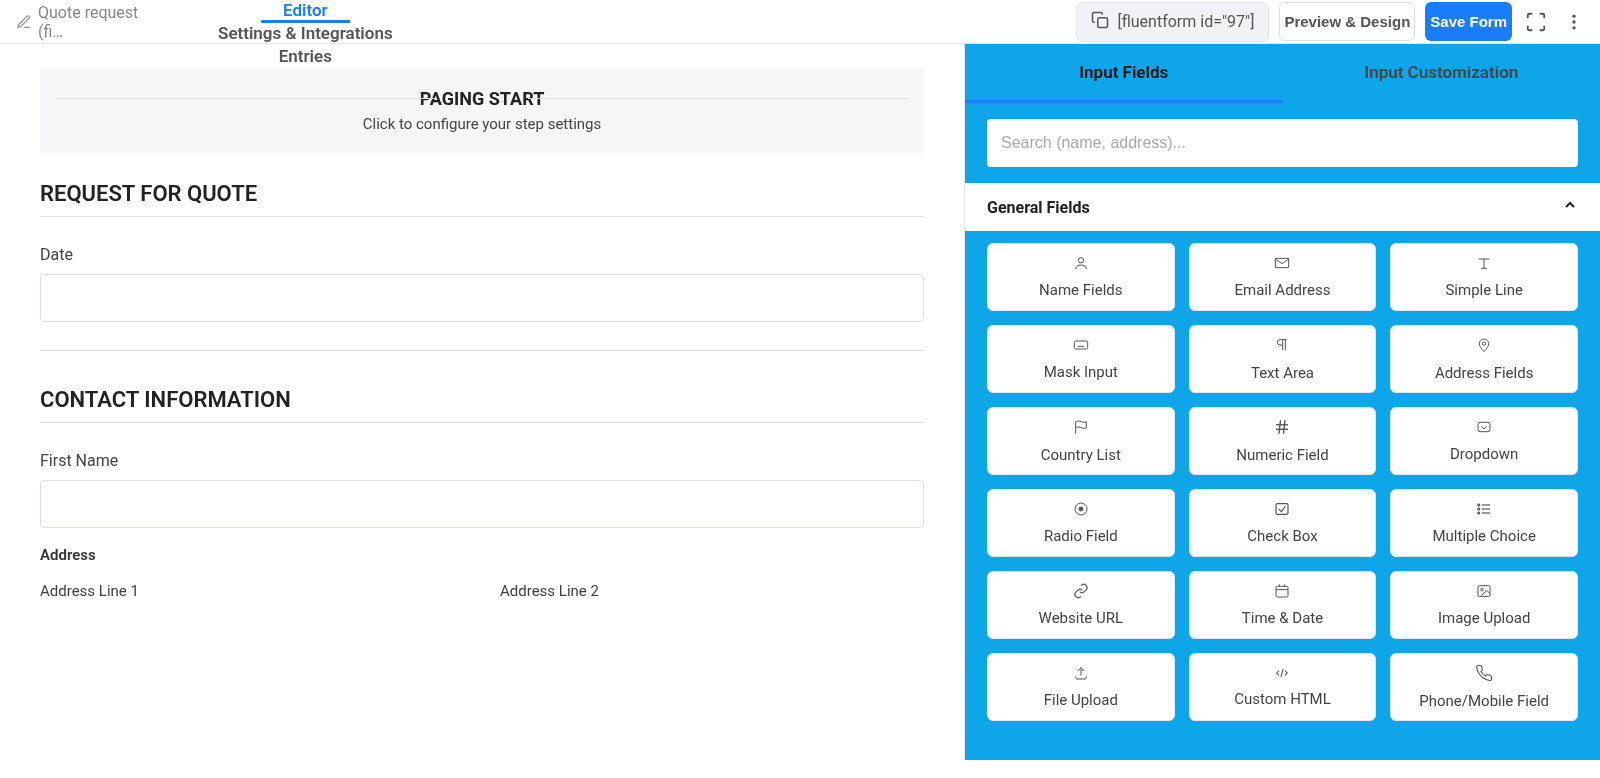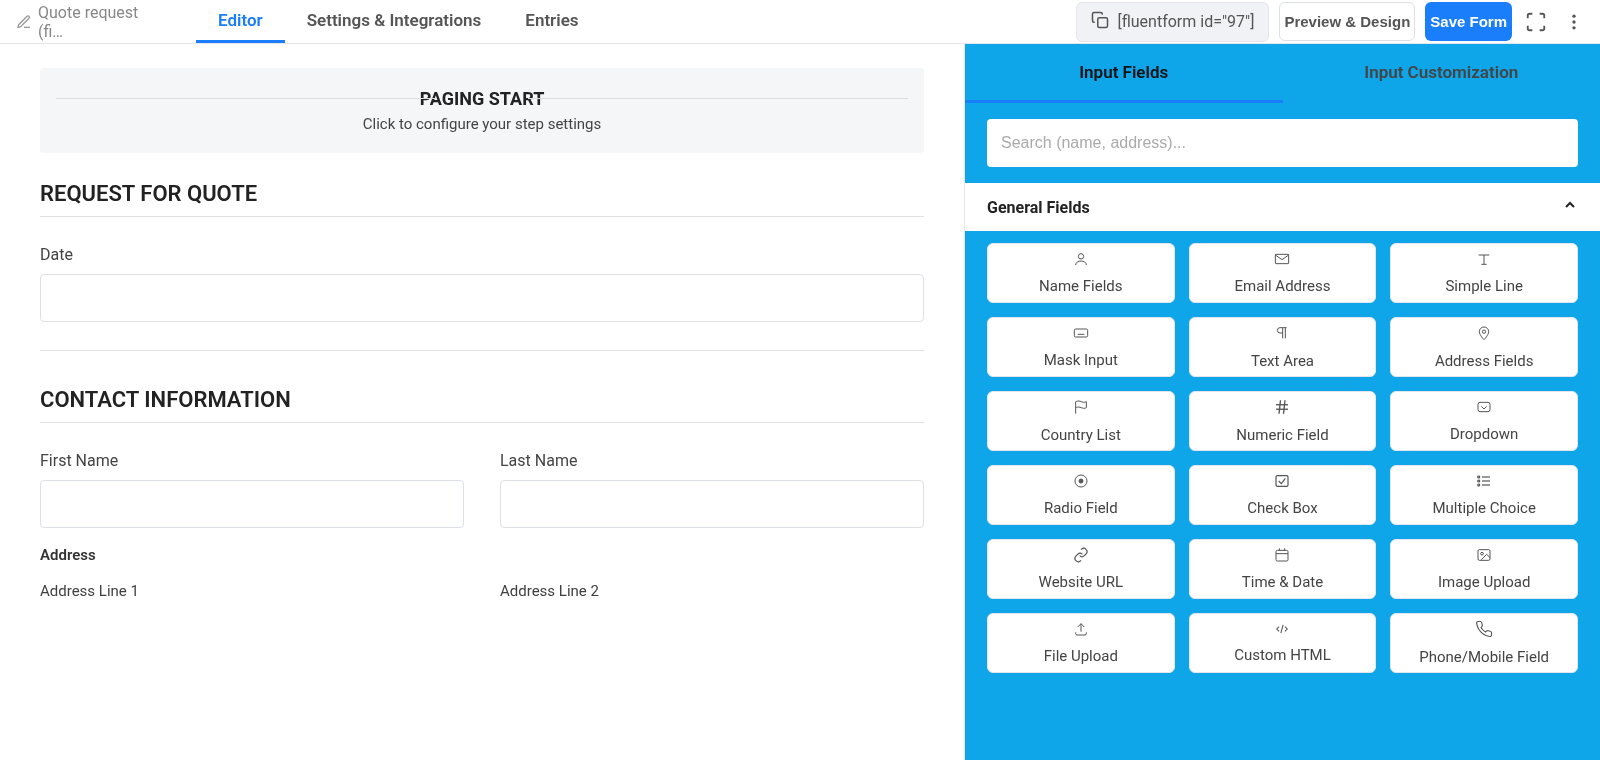--- a/index.html
+++ b/index.html
@@ -25,21 +25,21 @@
     font-size: 16px;
     padding: 0 8px 0 4px;
     margin-right: 24px;
     max-width: 160px;
   }
   .pencil-icon {
     color: #999;
     margin-right: 6px;
     display: inline-flex;
   }
-  .nav-tabs { display: flex; height: 100%; align-items: center; }
+  .nav-tabs { display: flex; height: 100%; align-items: center; flex-direction: column; }
   .nav-tab {
     padding: 0 22px;
     font-size: 17px;
     font-weight: 600;
     color: #555;
     height: 100%;
     display: flex;
     align-items: center;
     border-bottom: 3px solid transparent;
     cursor: pointer;
@@ -171,21 +171,21 @@
   .group-body {
     padding: 12px 22px;
     display: grid;
     grid-template-columns: repeat(3, 1fr);
     gap: 14px;
   }
   .field-card {
     background: #fff;
     border: 1px solid #e4e6eb;
     border-radius: 6px;
-    height: 60px;
+    height: 68px;
     display: flex;
     flex-direction: column;
     align-items: center;
     justify-content: center;
     gap: 6px;
     cursor: pointer;
     font-size: 15px;
     color: #444;
   }
   .field-card svg { color: #555; }
@@ -260,24 +260,20 @@
 
     <div class="divider"></div>
 
     <div class="section-title">CONTACT INFORMATION</div>
 
     <div class="row">
       <div class="col">
         <label class="field-label">First Name</label>
         <input class="text-input" style="">
       </div>
-      <div class="col">
-        <label class="field-label">Last Name</label>
-        <input class="text-input" style="">
-      </div>
     </div>
 
     <div style="margin-top:18px">
       <span class="address-heading">Address</span>
       <div class="row">
         <div class="col">
           <span class="sub-label">Address Line 1</span>
         </div>
         <div class="col">
           <span class="sub-label">Address Line 2</span>

